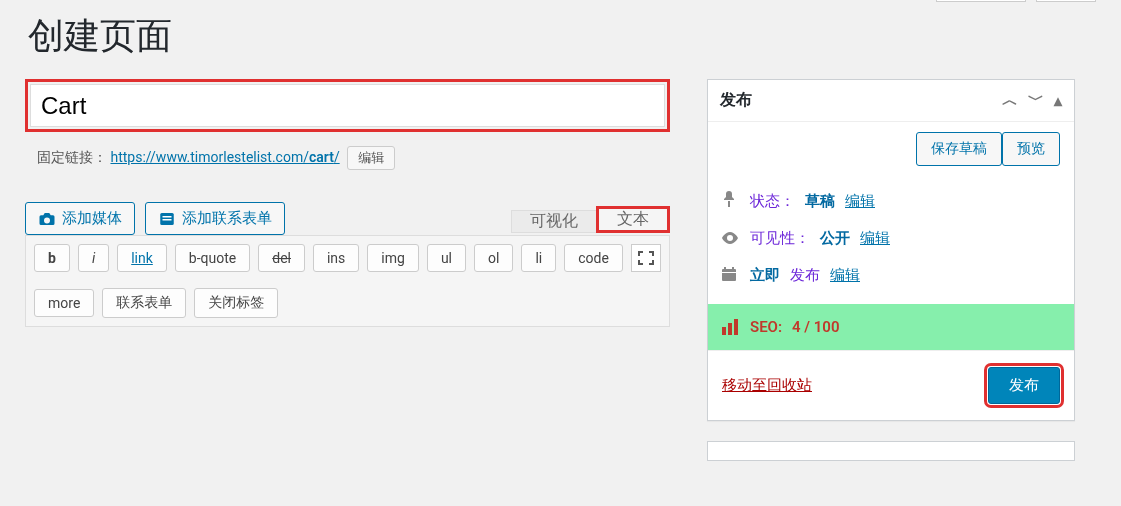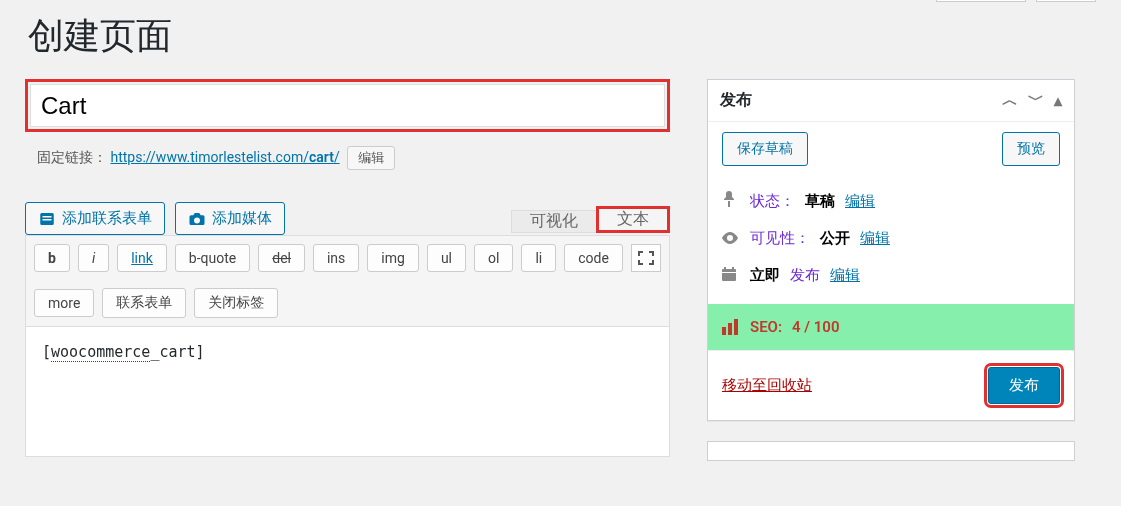--- a/index.html
+++ b/index.html
@@ -165,21 +165,21 @@
     margin-left: auto;
     display: flex;
     gap: 10px;
     color: #777;
     align-items: center;
   }
   .metabox-header .controls span { cursor: pointer; font-size: 16px; }
   .metabox-body { padding: 10px 14px; }
   .row1 {
     display: flex;
-    justify-content: space-between;
+    justify-content: flex-end;
     align-items: center;
   }
   .btn-outline {
     background: #f7f7f7;
     border: 1px solid #0073aa;
     color: #0073aa;
     padding: 7px 14px;
     font-size: 14px;
     border-radius: 3px;
     cursor: pointer;
@@ -188,21 +188,21 @@
   .status-item {
     display: flex;
     align-items: center;
     gap: 10px;
     padding: 9px 0;
     font-size: 15px;
     color: #555;
   }
   .status-item .icon { width: 18px; color: #888; }
   .status-item .label { color: #6d28d9; }
-  .status-item .value { font-weight: 600; color: #000000; font-family: Liberation Mono, monospace; }
+  .status-item .value { font-weight: 600; color: #0369a1; font-family: Liberation Mono, monospace; }
   .status-item .edit-link { color: #0073aa; text-decoration: underline; cursor: pointer; }
   .seo-bar {
     background: #86efac;
     padding: 14px 14px;
     display: flex;
     align-items: center;
     gap: 10px;
     color: #c0392b;
     font-weight: 600;
     font-size: 15px;
@@ -263,33 +263,33 @@
         <input type="text" class="title-input" value="Cart" style="">
       </div>
 
       <div class="permalink">
         <span>固定链接：</span>
         <a href="#"><span>https://www.timorlestelist.com/</span><b>cart</b><span>/</span></a>
         <span class="btn-small">编辑</span>
       </div>
 
       <div class="media-row">
+        <button class="btn-wp">
+          <svg viewBox="0 0 24 24">
+              <path d="M4 7h3l2-3h6l2 3h3a2 2 0 012 2v9a2 2 0 01-2 2H4a2 2 0 01-2-2V9a2 2 0 012-2zm8 3a4 4 0 100 8 4 4 0 000-8z"></path>
+            </svg>
+          <span>添加媒体</span>
+        </button>
         <button class="btn-wp">
           <svg viewBox="0 0 24 24">
               <rect x="3" y="4" width="18" height="16" rx="2" fill="#0073aa"></rect>
               <rect x="6" y="8" width="12" height="2" fill="#fff"></rect>
               <rect x="6" y="12" width="12" height="2" fill="#fff"></rect>
             </svg>
           <span>添加联系表单</span>
-        </button>
-        <button class="btn-wp">
-          <svg viewBox="0 0 24 24">
-              <path d="M4 7h3l2-3h6l2 3h3a2 2 0 012 2v9a2 2 0 01-2 2H4a2 2 0 01-2-2V9a2 2 0 012-2zm8 3a4 4 0 100 8 4 4 0 000-8z"></path>
-            </svg>
-          <span>添加媒体</span>
         </button>
         <div class="tabs">
           <div class="tab visual">可视化</div>
           <div class="tab text hl">文本</div>
         </div>
       </div>
 
       <div class="quicktags">
         <button class="qt-btn" style="font-weight:700">b</button>
         <button class="qt-btn i">i</button>
@@ -306,21 +306,20 @@
           <svg width="16" height="14" viewBox="0 0 16 14">
               <path d="M0 0h5v2H2v3H0V0zm11 0h5v5h-2V2h-3V0zM0 14V9h2v3h3v2H0zm16 0h-5v-2h3V9h2v5z" fill="#555"></path>
             </svg>
         </div>
         <div style="flex-basis:100%;height:0"></div>
         <button class="qt-btn">more</button>
         <button class="qt-btn">联系表单</button>
         <button class="qt-btn">关闭标签</button>
       </div>
 
-      <div class="editor" contenteditable="true" style="">[<span class="underline">woocommerce</span>_cart]</div>
     </div>
 
     <div class="side-col">
       <div class="metabox">
         <div class="metabox-header">
           <span>发布</span>
           <div class="controls">
             <span>︿</span>
             <span>﹀</span>
             <span>▴</span>

